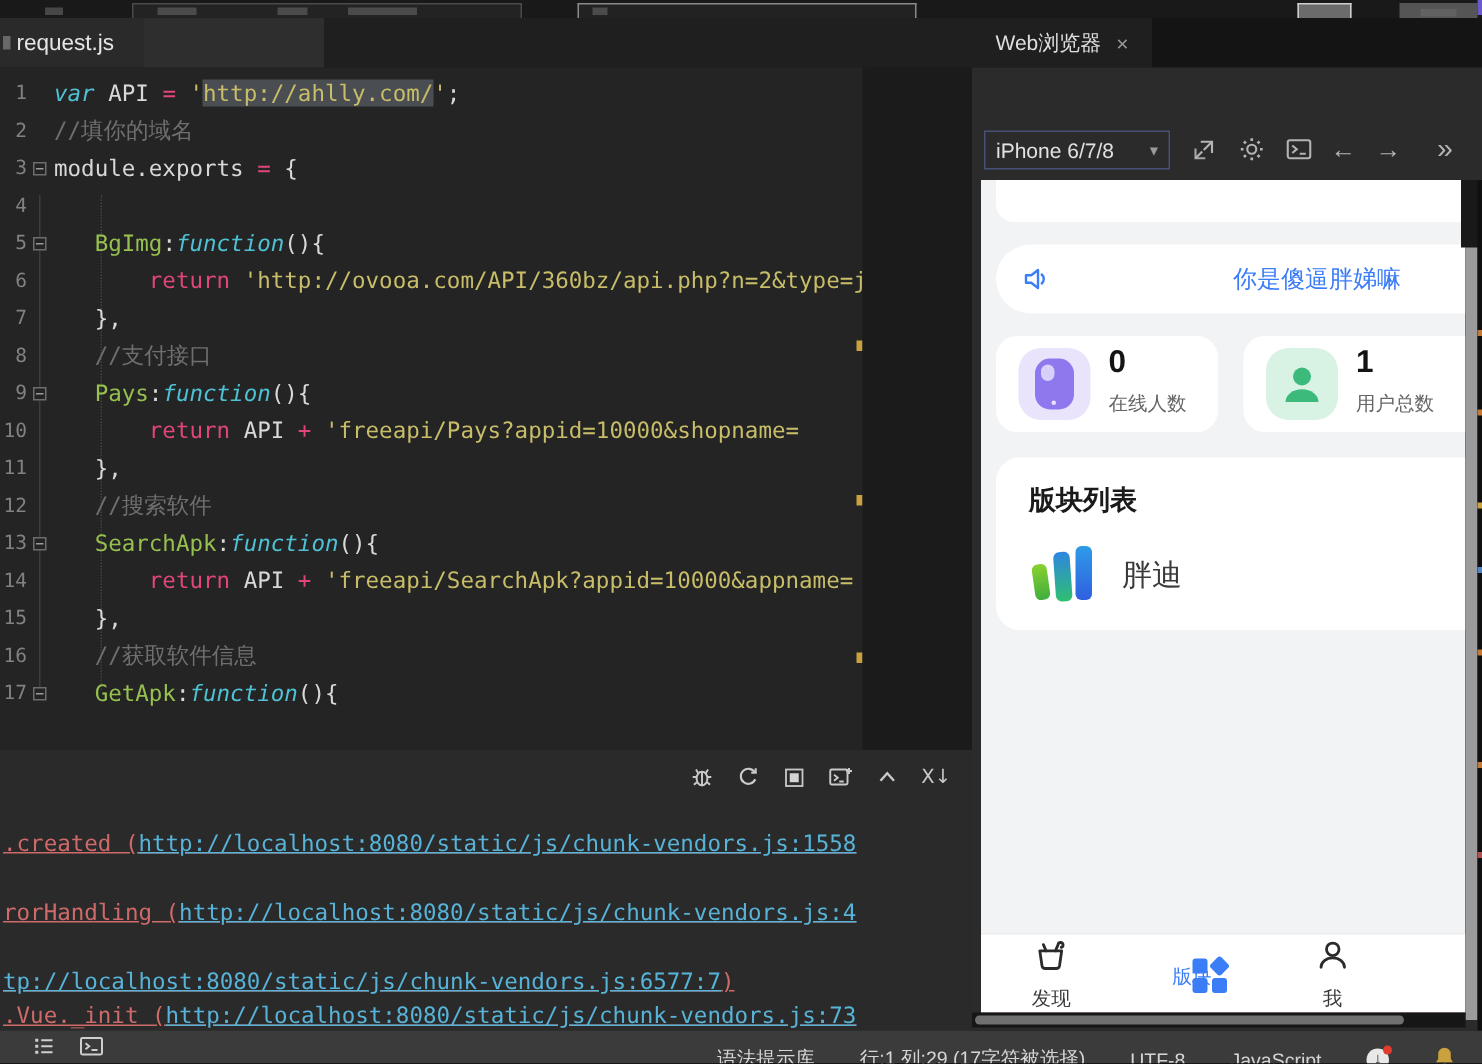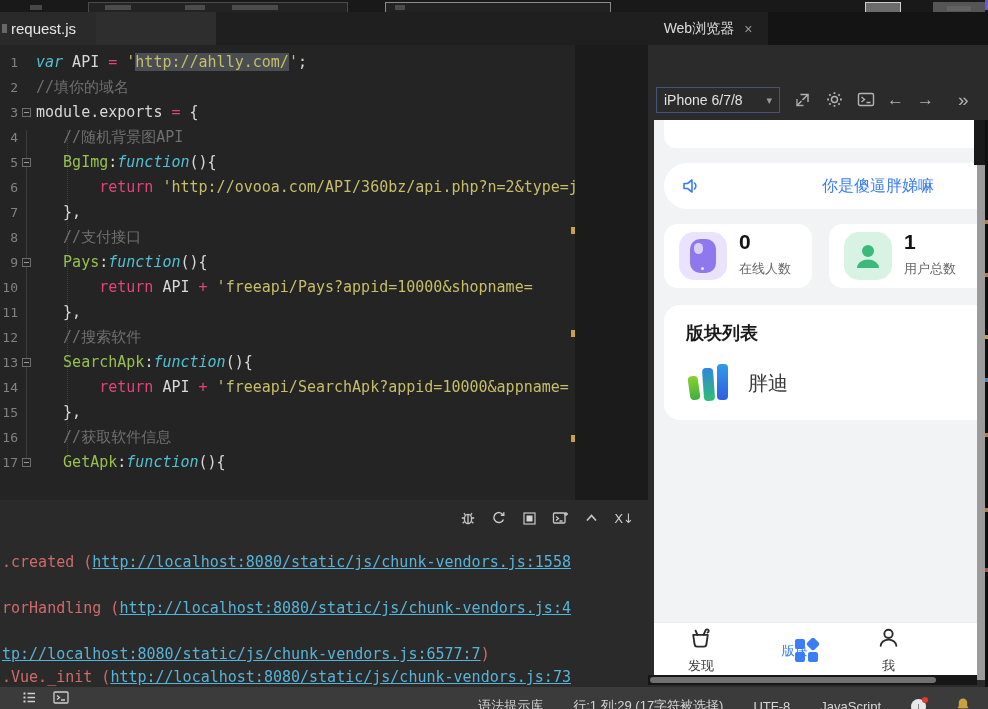--- a/index.html
+++ b/index.html
@@ -46,21 +46,21 @@
   .fold::after{content:"";position:absolute;left:1px;right:1px;top:3px;height:1px;background:#9a9a9a;}
   .fold-guide{left:26px;top:85px;width:1px;height:330px;background:#3c3c3c;}
   .indent-guide{left:67px;top:85px;width:0;height:330px;border-left:1px dotted #414141;}
   .editor-gap{left:575px;top:45px;width:3px;height:455px;background:#1b1b1b;}
   .warn-dash{left:571px;width:4px;height:7px;background:#c9a23f;}
 
   
   .console{left:0;top:500px;width:648px;height:187px;background:#2a2a2a;overflow:hidden;}
   .con-tools{position:absolute;right:14px;top:10px;display:flex;gap:15px;align-items:center;color:#c9c9c9;}
   .con-tools svg{display:block;}
-  .cline{position:absolute;left:2px;font:15px/20px "DejaVu Sans Mono",monospace;white-space:pre;color:#cf6a6a;}
+  .cline{position:absolute;left:2px;font:15px/20px "DejaVu Sans Mono",monospace;white-space:pre;color:#cf6a6a;text-decoration:underline;}
   .cline a{color:#57b3d8;text-decoration:underline;}
   .xdown{font:13px "DejaVu Sans",sans-serif;color:#c9c9c9;}
 
   
   .statusbar{left:0;top:687px;width:988px;height:22px;background:#3b3b3b;color:#d6d6d6;font-size:13px;}
   .sb-left{position:absolute;left:22px;top:3px;display:flex;gap:16px;color:#cfcfcf;}
   .sb-right{position:absolute;right:18px;top:0;height:38px;display:flex;align-items:center;gap:30px;}
   .upd{position:relative;width:15px;height:15px;border-radius:50%;background:#e8e8e8;color:#222;
        font-size:11px;line-height:15px;text-align:center;}
   .upd-dot{position:absolute;right:-2px;top:-2px;width:6px;height:6px;border-radius:50%;background:#e23b2e;}
@@ -158,21 +158,20 @@
           <span class="ln">2</span>
           <pre class="ct"><span class="tk-c">//填你的域名</span></pre>
         </div>
         <div class="crow" style="top: 55px;">
           <span class="ln">3</span>
           <span class="fold" style="top: 8px;"></span>
           <pre class="ct"><span class="tk-i">module.exports </span><span class="tk-o">=</span><span class="tk-b"> {</span></pre>
         </div>
         <div class="crow" style="top: 80px;">
           <span class="ln">4</span>
-          <pre class="ct"><span class="tk-c">   //随机背景图API</span></pre>
         </div>
         <div class="crow" style="top: 105px;">
           <span class="ln">5</span>
           <span class="fold" style="top: 8px;"></span>
           <pre class="ct"><span class="tk-p">   BgImg</span><span class="tk-b">:</span><span class="tk-v">function</span><span class="tk-b">(){</span></pre>
         </div>
         <div class="crow" style="top: 130px;">
           <span class="ln">6</span>
           <pre class="ct"><span class="tk-r">       return </span><span class="tk-s">'http://ovooa.com/API/360bz/api.php?n=2&amp;type=json</span></pre>
         </div>

